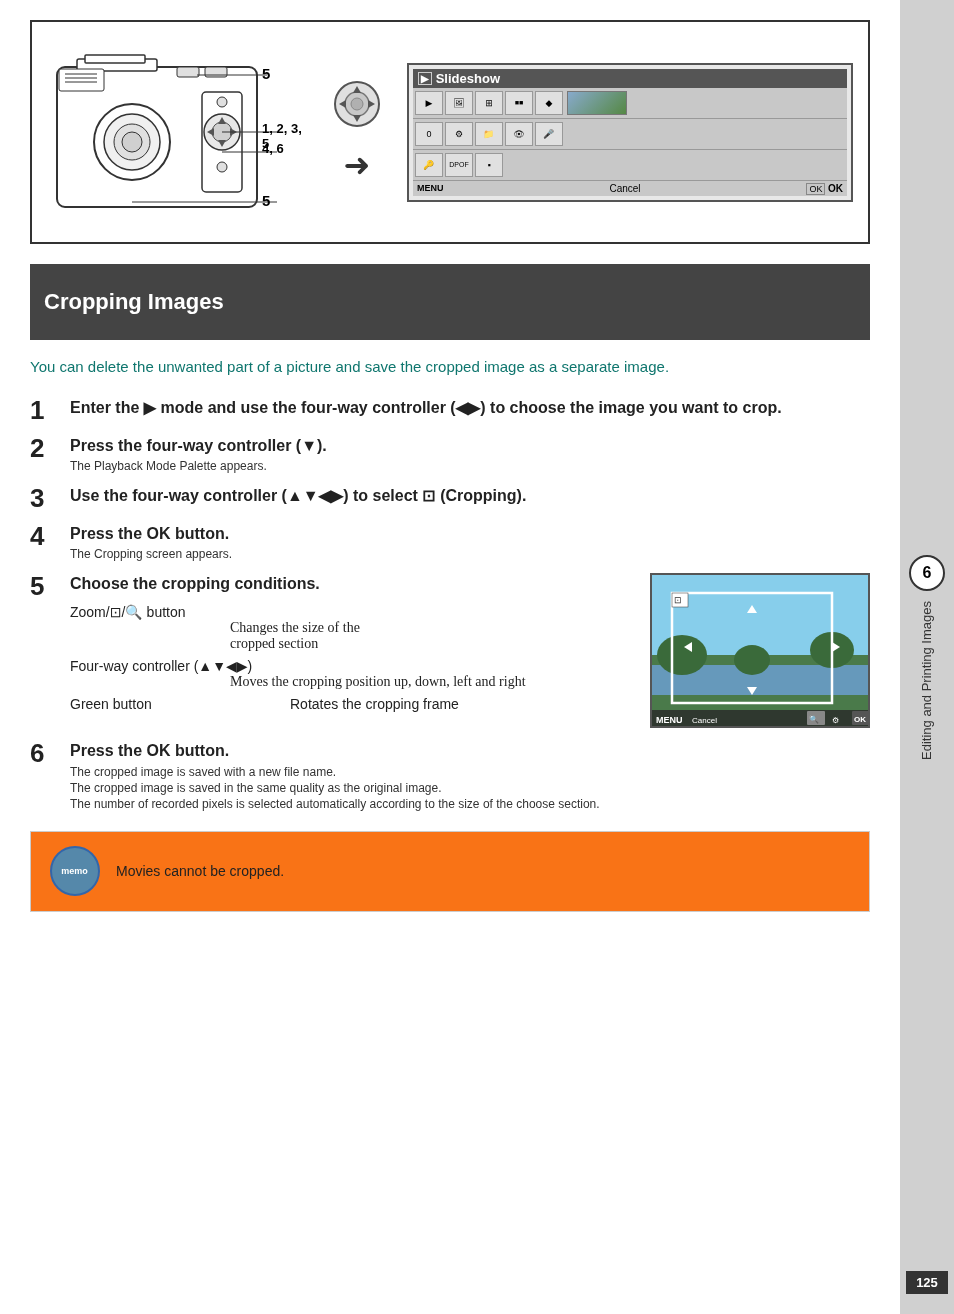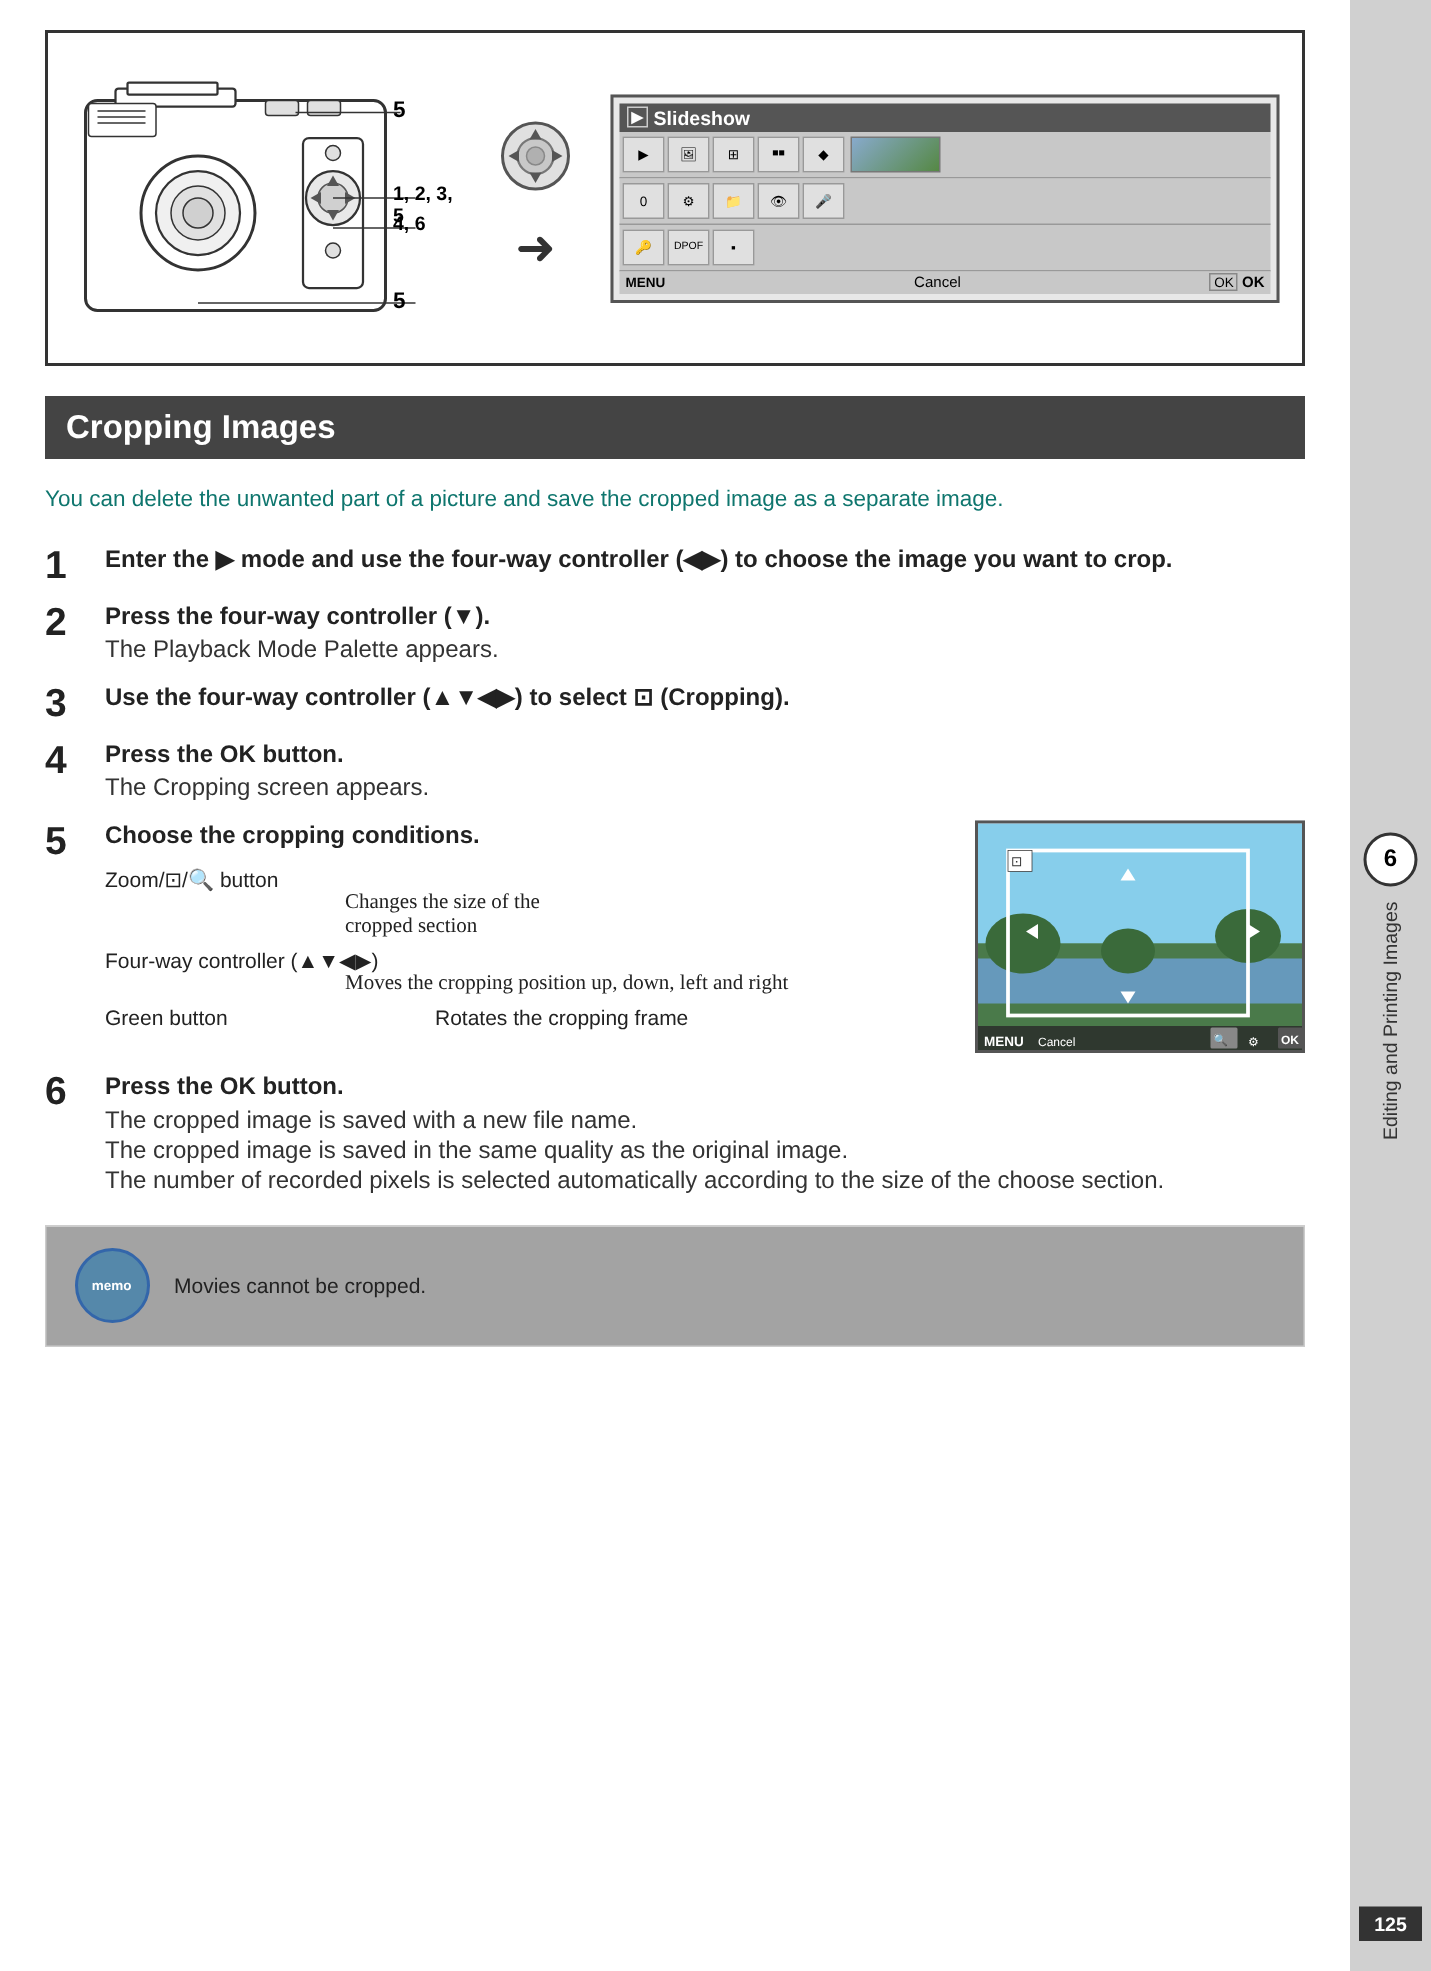--- a/index.html
+++ b/index.html
@@ -141,21 +141,21 @@
       font-size: 10px;
       align-items: center;
     }
 
     
     .section-heading {
       background: #444;
       color: white;
       font-size: 22px;
       font-weight: bold;
-      padding: 8px 14px;
+      padding: 25px 14px;
       margin-bottom: 16px;
     }
 
     
     .body-text {
       font-size: 15px;
       line-height: 1.5;
       margin-bottom: 18px;
       color: #0f766e;
     }
@@ -176,21 +176,21 @@
     .step-content {
       flex: 1;
     }
     .step-title {
       font-size: 16px;
       font-weight: bold;
       line-height: 1.4;
       color: #222;
     }
     .step-sub {
-      font-size: 16px;
+      font-size: 12px;
       color: #333;
       margin-top: 2px;
     }
 
     
     .step5-layout {
       display: flex;
       gap: 4px;
       align-items: flex-start;
     }
@@ -229,21 +229,21 @@
       min-width: 220px;
       font-weight: normal;
     }
     .condition-desc {
       flex: 1;
     }
 
     
     .memo-box {
       border: 1px solid #ccc;
-      background: #a3a3a3;
+      background: #f97316;
       display: flex;
       align-items: center;
       gap: 14px;
       padding: 12px 16px;
       margin-top: 20px;
     }
     .memo-icon {
       flex: 0 0 55px;
       height: 55px;
       display: flex;

